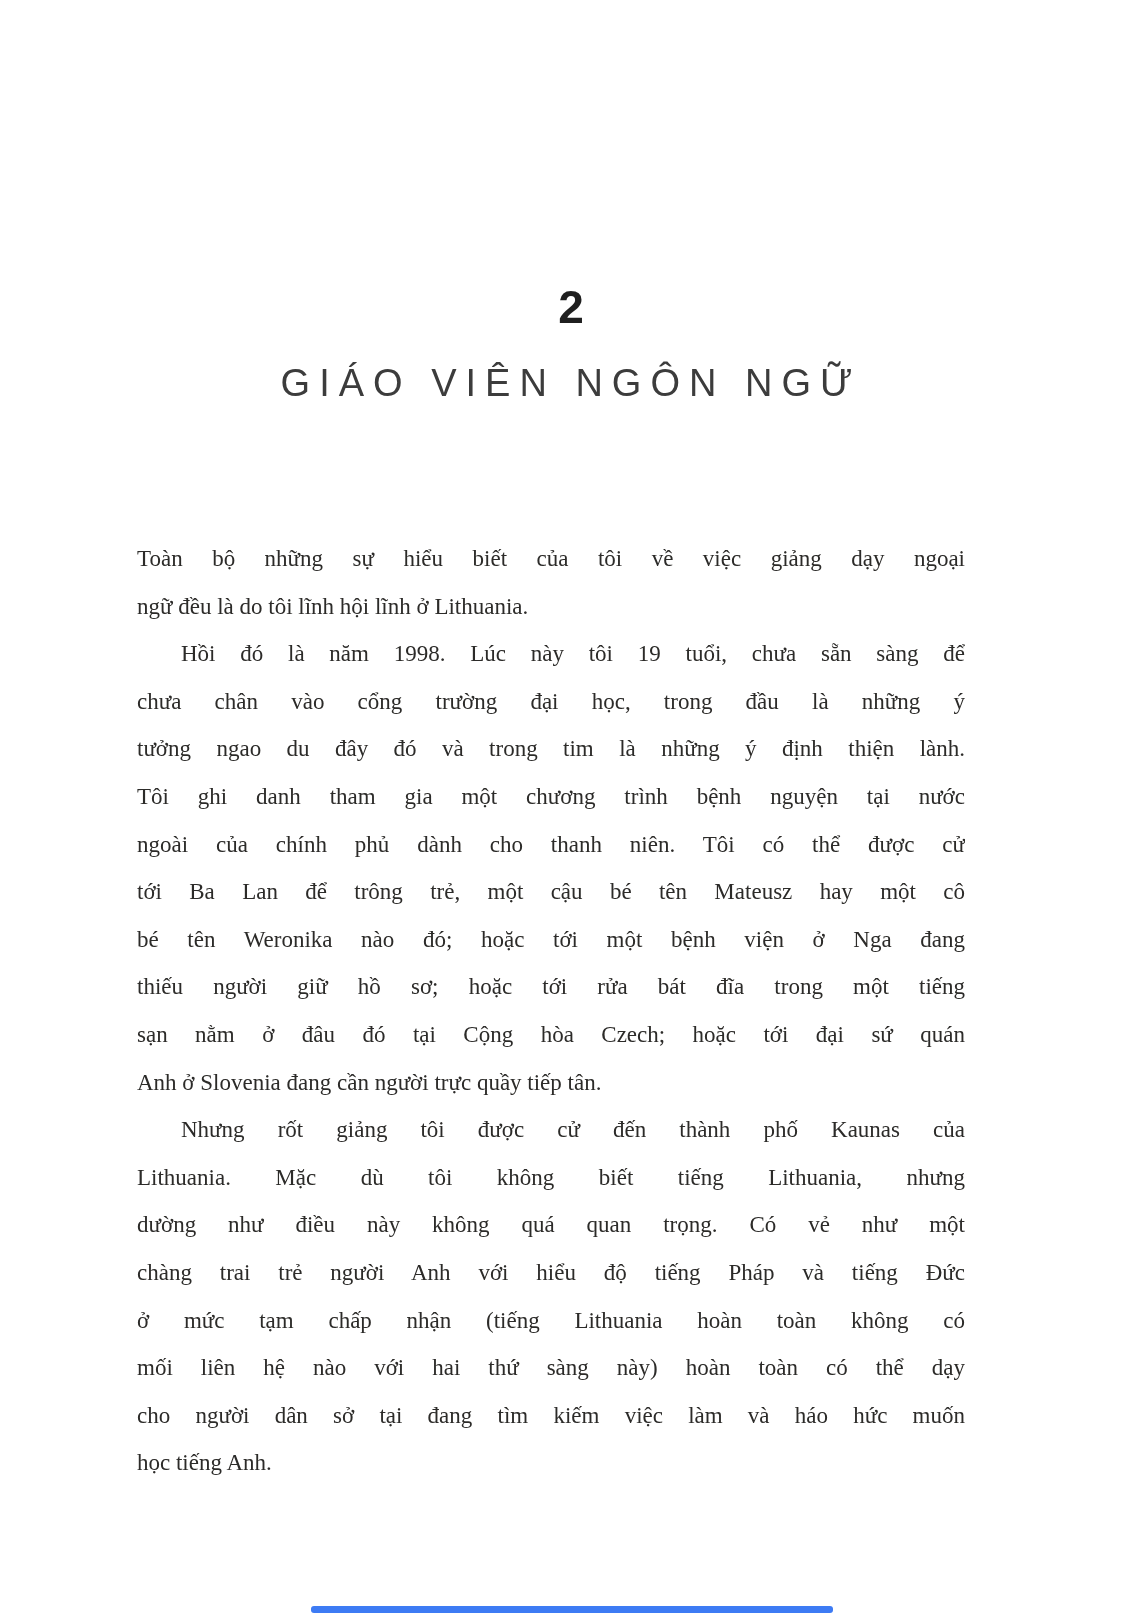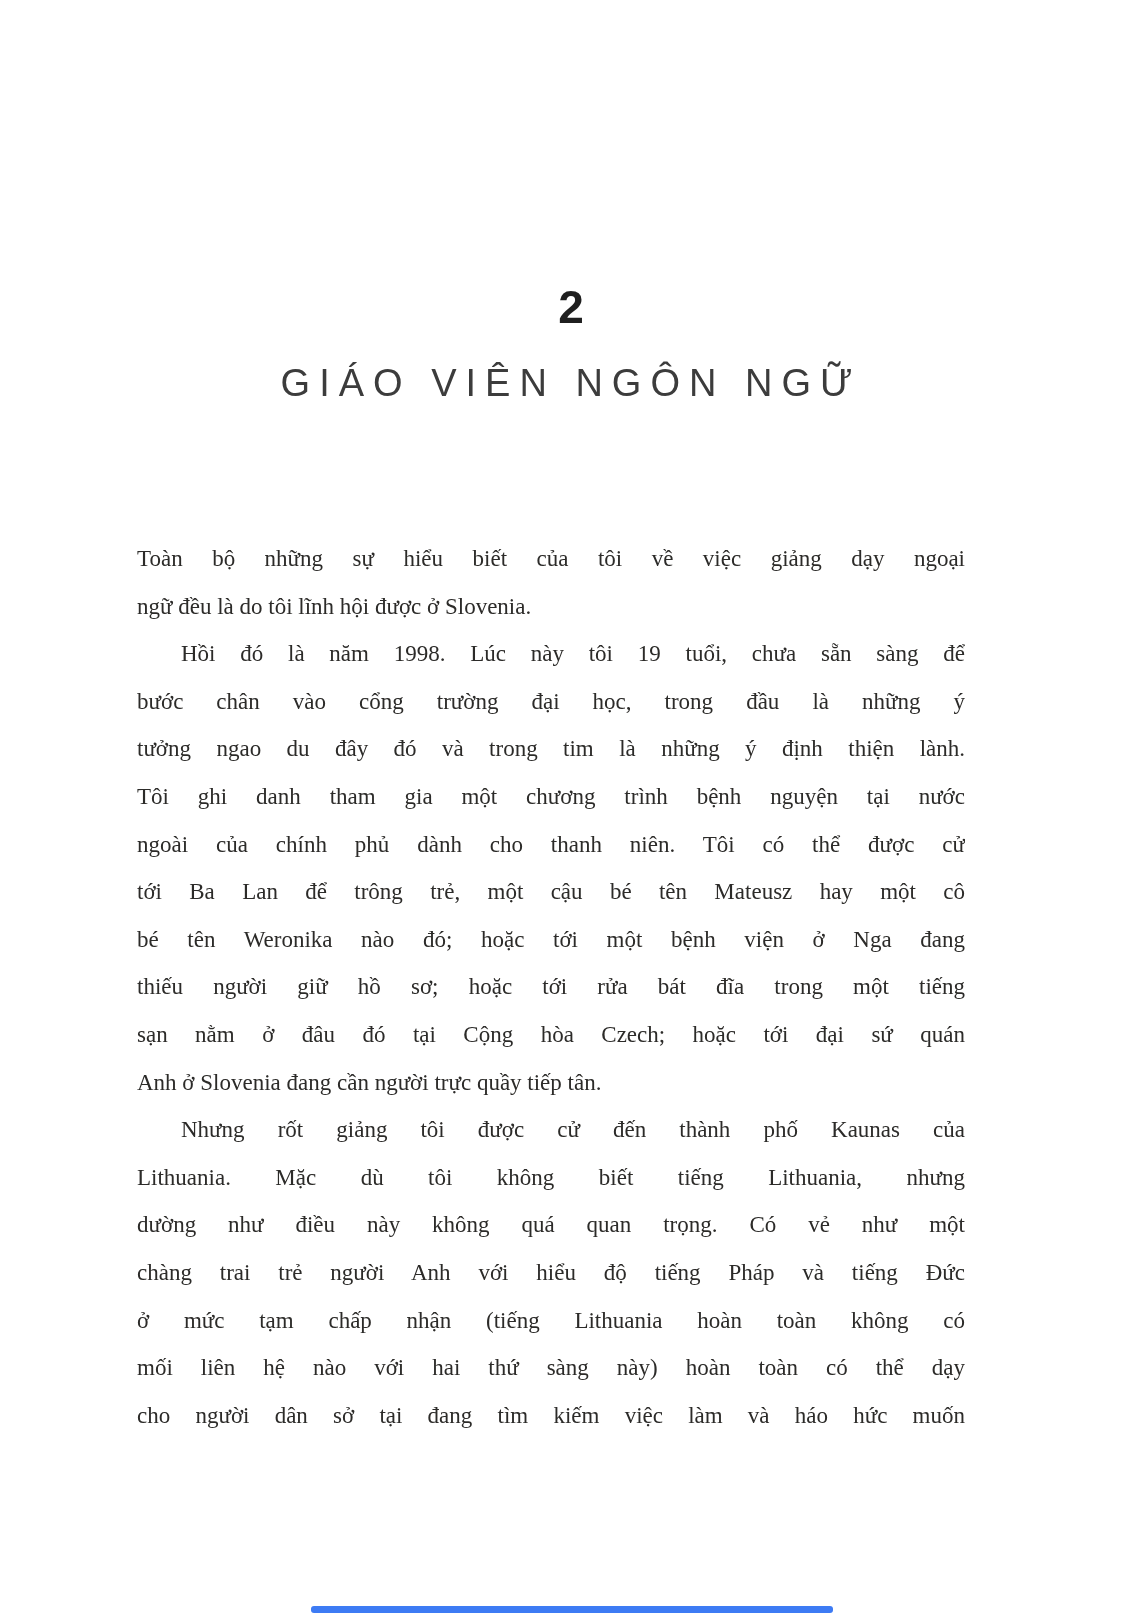--- a/index.html
+++ b/index.html
@@ -78,40 +78,41 @@
 
 <div class="page">
 
   <div class="chapter-number">2</div>
 
   <div class="chapter-title">GIÁO VIÊN NGÔN NGỮ</div>
 
   <div class="body-text">
       <div class="para">
         <div class="line">Toàn bộ những sự hiểu biết của tôi về việc giảng dạy ngoại</div>
-        <div class="line last">ngữ đều là do tôi lĩnh hội được ở Slovenia.</div>
+        <div class="line last">ngữ đều là do tôi lĩnh hội lĩnh ở Lithuania.</div>
       </div>
       <div class="para indent">
         <div class="line">Hồi đó là năm 1998. Lúc này tôi 19 tuổi, chưa sẵn sàng để</div>
-        <div class="line">bước chân vào cổng trường đại học, trong đầu là những ý</div>
+        <div class="line">chưa chân vào cổng trường đại học, trong đầu là những ý</div>
         <div class="line">tưởng ngao du đây đó và trong tim là những ý định thiện lành.</div>
         <div class="line">Tôi ghi danh tham gia một chương trình bệnh nguyện tại nước</div>
         <div class="line">ngoài của chính phủ dành cho thanh niên. Tôi có thể được cử</div>
         <div class="line">tới Ba Lan để trông trẻ, một cậu bé tên Mateusz hay một cô</div>
         <div class="line">bé tên Weronika nào đó; hoặc tới một bệnh viện ở Nga đang</div>
         <div class="line">thiếu người giữ hồ sơ; hoặc tới rửa bát đĩa trong một tiếng</div>
         <div class="line">sạn nằm ở đâu đó tại Cộng hòa Czech; hoặc tới đại sứ quán</div>
         <div class="line last">Anh ở Slovenia đang cần người trực quầy tiếp tân.</div>
       </div>
       <div class="para indent">
         <div class="line">Nhưng rốt giảng tôi được cử đến thành phố Kaunas của</div>
         <div class="line">Lithuania. Mặc dù tôi không biết tiếng Lithuania, nhưng</div>
         <div class="line">dường như điều này không quá quan trọng. Có vẻ như một</div>
         <div class="line">chàng trai trẻ người Anh với hiểu độ tiếng Pháp và tiếng Đức</div>
         <div class="line">ở mức tạm chấp nhận (tiếng Lithuania hoàn toàn không có</div>
         <div class="line">mối liên hệ nào với hai thứ sàng này) hoàn toàn có thể dạy</div>
         <div class="line">cho người dân sở tại đang tìm kiếm việc làm và háo hức muốn</div>
+        <div class="line last">học tiếng Anh.</div>
       </div>
     </div>
 
   <div class="progress-bar" style="background: rgb(61, 123, 244);"></div>
 
 </div>
 
 </body></html>

